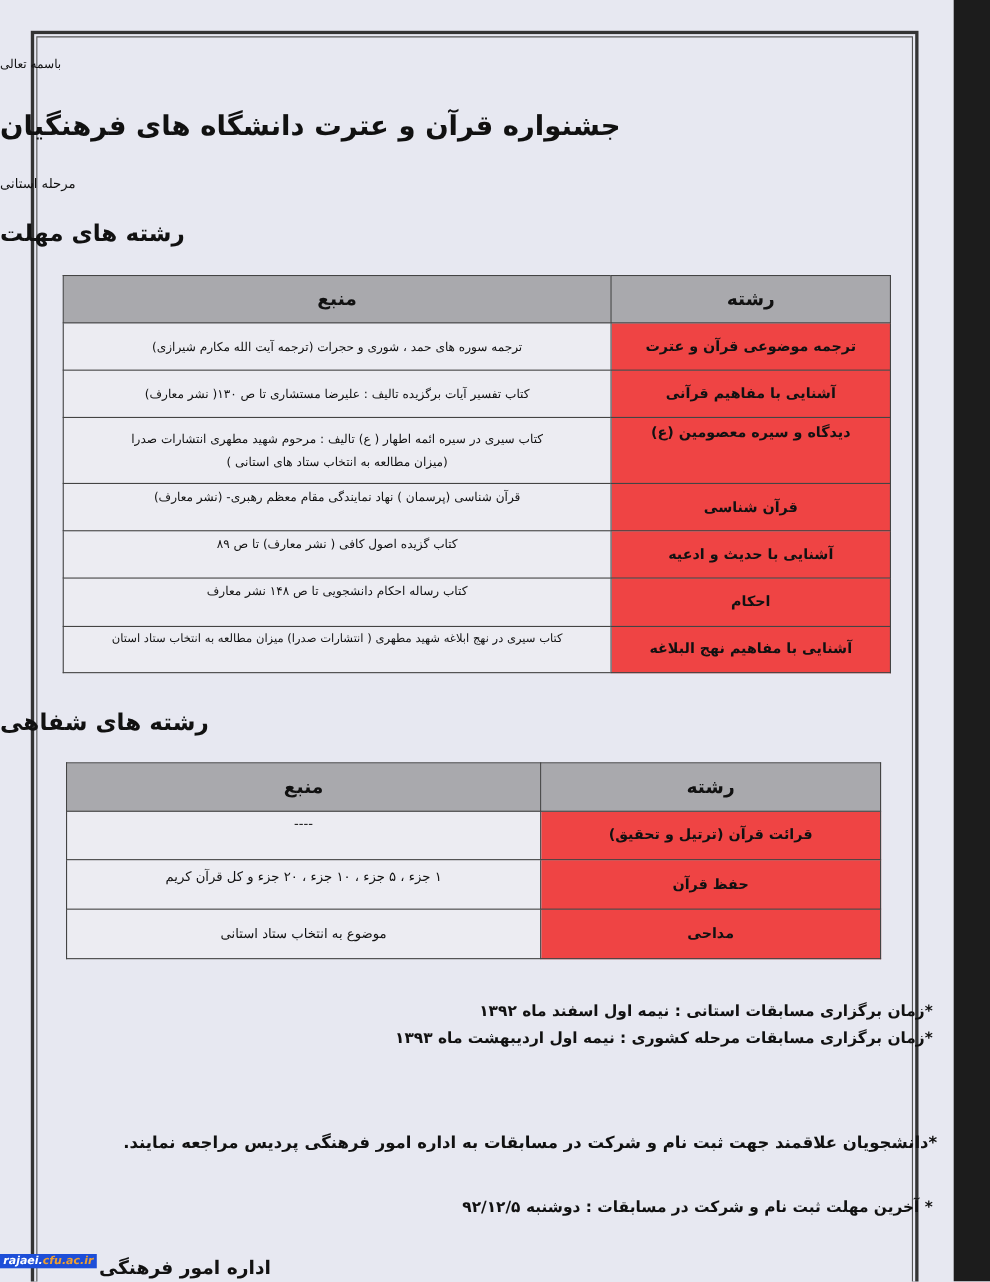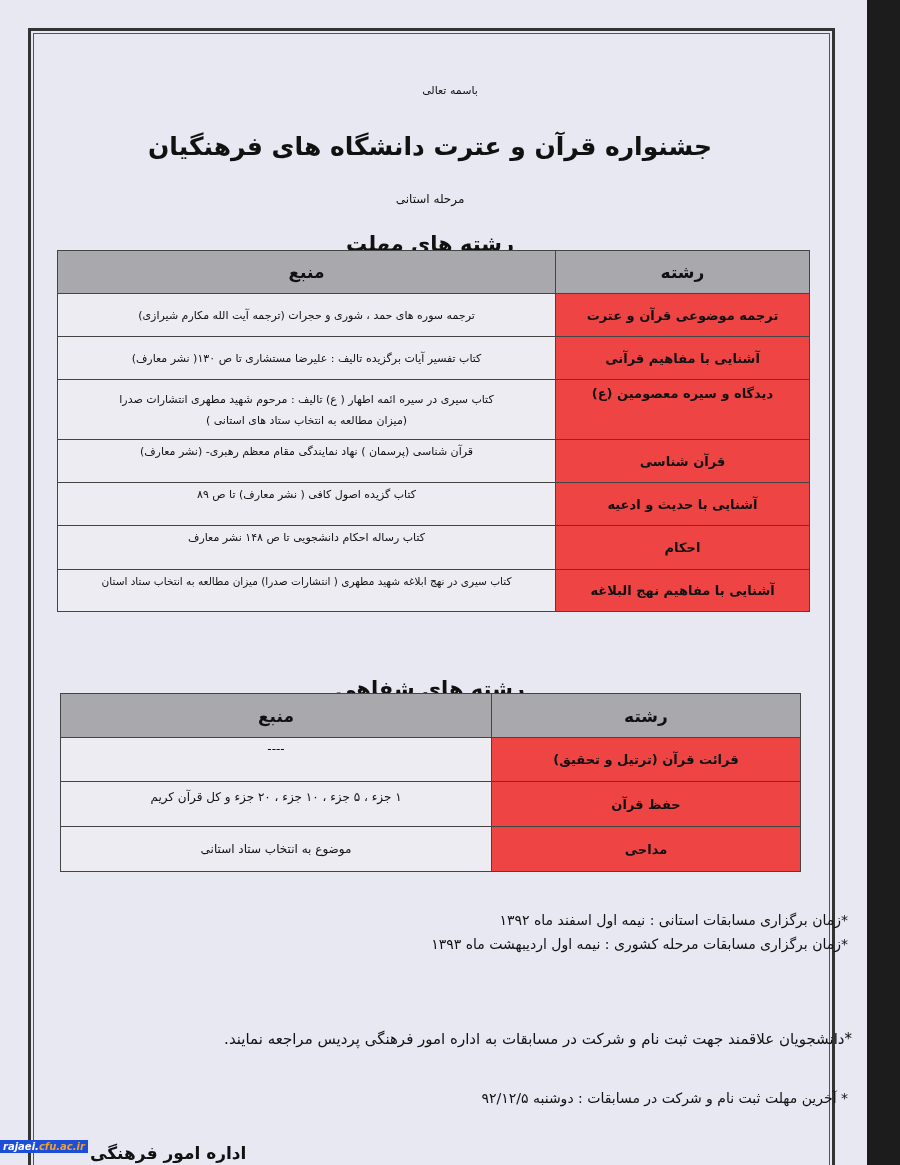--- a/index.html
+++ b/index.html
@@ -12,21 +12,21 @@
     .scan-edge {
       position: absolute; left: 867px; top: 0; width: 33px; height: 1165px;
       background: #1c1c1c;
     }
     .frame {
       position: absolute; left: 28px; top: 28px; width: 807px; height: 1160px;
       border: 3px solid #333;
       box-shadow: inset 0 0 0 2px #e7e8f1, inset 0 0 0 3px #555;
       box-sizing: border-box;
     }
-    .center { position: absolute; left: 0; width: 900px; text-align: center; direction: rtl; margin-top: 32px; }
+    .center { position: absolute; left: 0; width: 900px; text-align: left; direction: rtl; }
     .small-title { top: 52px; font-size: 11px; }
     .main-title { top: 100px; font-size: 25px; font-weight: bold; left: 0; width: 860px; }
     .stage { top: 160px; font-size: 12px; left: 0; width: 860px; }
     .section-title { font-size: 21px; font-weight: bold; left: 0; width: 860px; }
     .sec1 { top: 200px; }
     .sec2 { top: 645px; }
 
     table {
       position: absolute; border-collapse: collapse; direction: rtl;
       font-family: "DejaVu Sans", sans-serif;
@@ -35,21 +35,21 @@
     th { background: #a9a9ad; font-size: 17px; font-weight: bold; }
     td.field { background: #ef4444; font-size: 13px; font-weight: bold; }
     td.source { background: #ececf2; font-size: 11px; }
     #t1 { left: 57px; top: 250px; width: 753px; }
     #t1 th.c1, #t1 td.field { width: 241px; }
     #t2 { left: 60px; top: 693px; width: 741px; }
     #t2 th.c1, #t2 td.field { width: 296px; }
     #t2 td.field { font-size: 13px; }
     #t2 td.source { font-size: 12px; }
 
-    .notes { position: absolute; right: 52px; direction: rtl; font-size: 14px; text-align: right; }
+    .notes { position: absolute; right: 52px; direction: rtl; font-size: 14px; text-align: right; font-weight: bold; }
     .n1 { top: 912px; }
     .n2 { top: 936px; }
     .n3 { top: 1030px; right: 48px; font-size: 15px; }
     .n4 { top: 1090px; }
     .footer-sig {
       position: absolute; left: 90px; top: 1143px; font-size: 17px; font-weight: bold; direction: rtl;
     }
     .watermark {
       position: absolute; left: 0; top: 1140px; width: 88px; height: 13px;
       background: #1d4ed8; color: #f0a030; font-size: 10px; font-weight: bold; font-style: italic;

